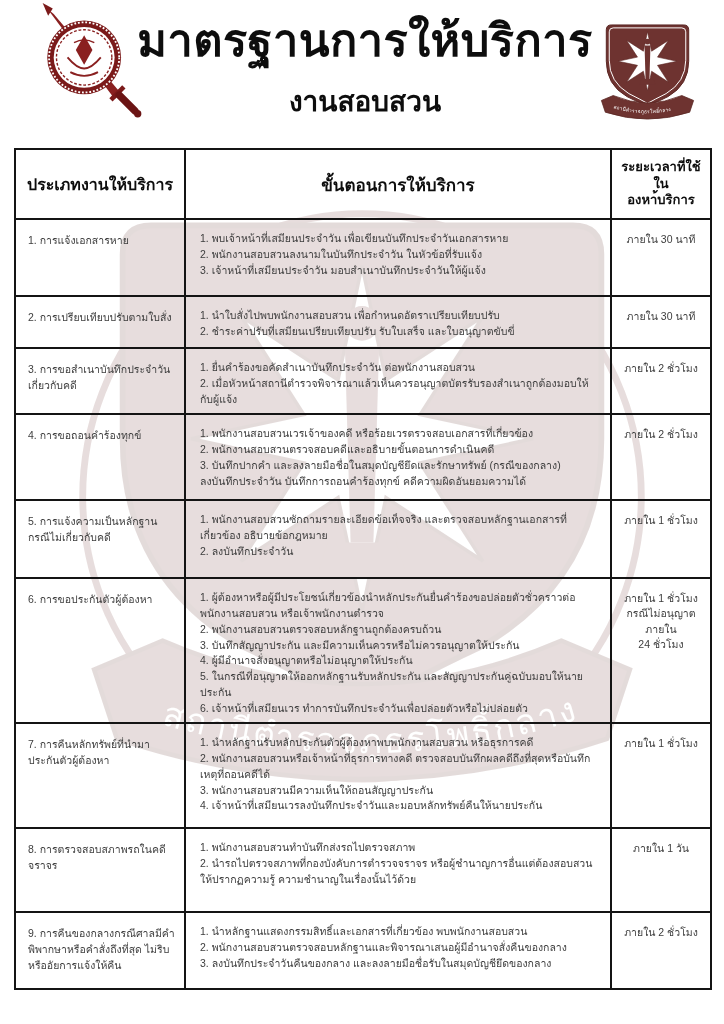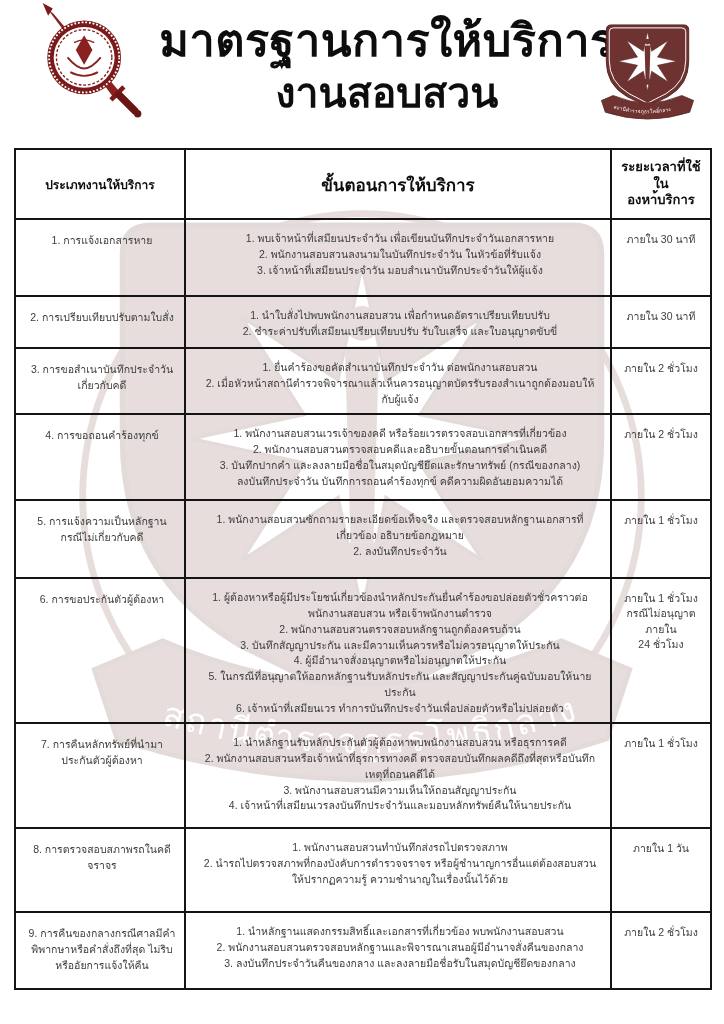--- a/index.html
+++ b/index.html
@@ -5,44 +5,43 @@
   html,body{margin:0;padding:0;}
   body{
     width:724px;height:1024px;position:relative;overflow:hidden;
     background:#ffffff;
     font-family:"Liberation Sans","DejaVu Sans",sans-serif;
     color:#3d3d3d;
   }
   
   .doc-header{position:absolute;left:0;top:0;width:724px;height:148px;z-index:3;}
   .title-block{
-    position:absolute;left:152px;top:14px;width:470px;text-align:center;
+    position:absolute;left:130px;top:14px;width:470px;text-align:center;
     color:#0d0d0d;font-weight:bold;
   }
   .title-line1{font-size:45px;line-height:1.2;letter-spacing:0.5px;}
-  .title-line2{font-size:41px;line-height:1.15;margin-top:2px;}
+  .title-line2{font-size:28px;line-height:1.15;margin-top:18px;}
   .seal-left{position:absolute;left:26px;top:2px;width:120px;height:120px;}
   .crest-right{position:absolute;left:598px;top:22px;width:99px;height:102px;}
   
   .watermark{
     position:absolute;left:77px;top:208px;width:570px;height:600px;
     z-index:1;opacity:0.16;pointer-events:none;
   }
   
   table.services{
     position:absolute;left:14px;top:148px;width:696px;z-index:2;
     border-collapse:collapse;table-layout:fixed;background:transparent;
   }
   .services th,.services td{
     border:2px solid #141414;vertical-align:top;background:transparent;
     word-wrap:break-word;
-    text-align:center;
   }
   .services th{vertical-align:middle;text-align:center;color:#0d0d0d;padding:4px 4px;}
-  .th-type{font-size:12px;font-weight:bold;}
+  .th-type{font-size:16px;font-weight:bold;}
   .th-steps{font-size:17px;font-weight:bold;}
   .th-duration{font-size:13px;font-weight:bold;line-height:1.3;}
   td.cell-type{padding:13px 8px 6px 12px;font-size:10.5px;line-height:1.5;}
   td.cell-steps{padding:11px 10px 6px 14px;font-size:10.5px;line-height:1.5;margin-top:20px;}
   td.cell-duration{padding:12px 4px 6px 4px;font-size:10.5px;line-height:1.45;text-align:center;}
   .col-type{width:170px;}
   .col-steps{width:426px;}
   .col-duration{width:100px;}
   tr.rh-h{height:70px} tr.rh-1{height:77px} tr.rh-2{height:52px}
   tr.rh-3{height:62px} tr.rh-4{height:86px} tr.rh-5{height:78px}

